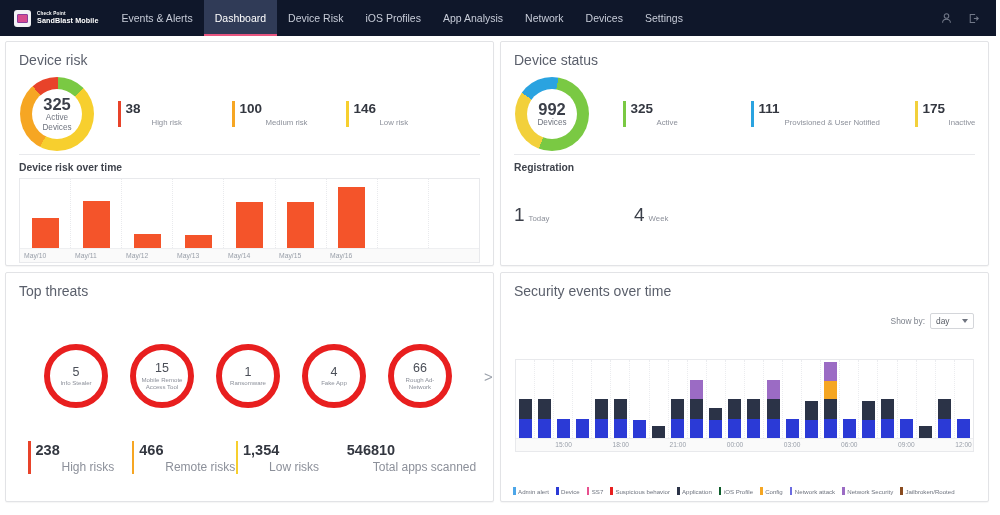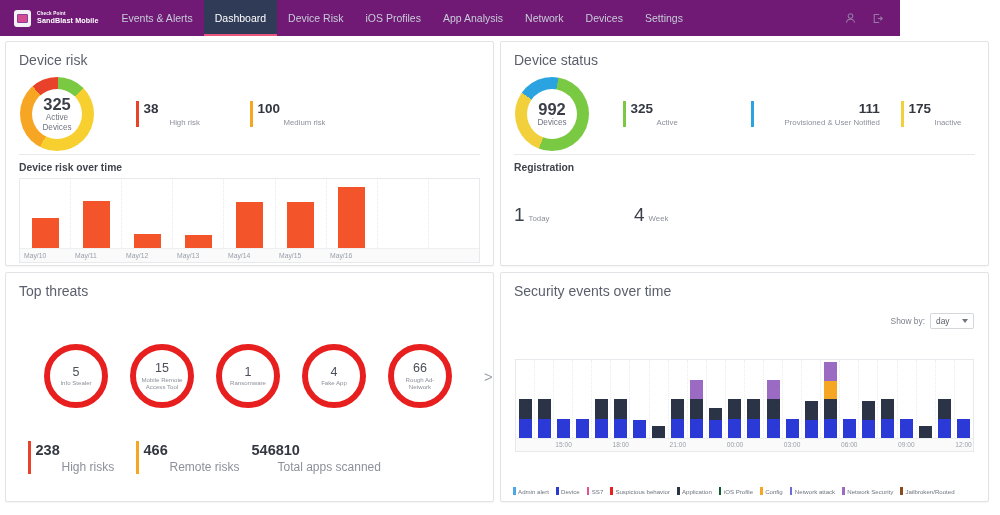--- a/index.html
+++ b/index.html
@@ -5,22 +5,22 @@
   * { box-sizing: border-box; margin: 0; padding: 0; }
   html, body {
     width: 1000px; height: 515px;
     background: #ffffff;
     font-family: "Liberation Sans", sans-serif;
     overflow: hidden;
   }
 
   
   .topnav {
-    height: 36px; width: 900px;
-    background: #701a75;
+    height: 36px; width: 996px;
+    background: #0f172a;
     display: flex; align-items: stretch;
     position: relative;
   }
   .brand {
     display: flex; align-items: center; gap: 6px;
     padding: 0 12px 0 14px;
     min-width: 92px;
   }
   .brand-logo {
     width: 17px; height: 17px; border-radius: 3px;
@@ -96,21 +96,21 @@
   }
   .donut-num { font-size: 16.5px; font-weight: bold; color: #3b3f49; line-height: 1.05; }
   .donut-sub { font-size: 8.2px; color: #6f747f; line-height: 1.12; text-align: center; }
   .stat { display: flex; padding-left: 0; }
   .stat-bar { width: 2.5px; align-self: stretch; min-height: 26px; margin-right: 5px; }
   .stat-num { font-size: 13.5px; font-weight: bold; color: #333740; line-height: 1.25; }
   .stat-lbl { font-size: 7.8px; color: #8c909a; margin-top: 1px; white-space: nowrap; padding-left: 26px; }
 
   
   .risk-top { display: flex; align-items: center; padding: 6px 0 0 14px; height: 86px; }
-  .risk-stats { display: flex; flex: 1; margin-left: 42px; }
+  .risk-stats { display: flex; flex: 1; margin-left: 24px; }
   .risk-stats .stat { width: 114px; }
   .divider { height: 1px; background: #e8e9ec; margin: 0 13px; }
   .sub-title { font-size: 10.3px; font-weight: bold; color: #3f434c; padding: 7px 0 5px 13px; }
 
   .bars-box {
     margin: 0 13px 0 13px; height: 85px;
     border: 1px solid #e8e9ec;
     position: relative; background: #fff;
   }
   .bars-plot { position: absolute; inset: 0 0 14px 0; display: flex; }
@@ -273,20 +273,27 @@
               <div class="stat-lbl">High risk</div>
             </div>
           </div>
           <div class="stat">
             <div class="stat-bar" style="background: rgb(246, 166, 35);"></div>
             <div>
               <div class="stat-num">100</div>
               <div class="stat-lbl">Medium risk</div>
             </div>
           </div>
+          <div class="stat">
+            <div class="stat-bar" style="background: rgb(247, 207, 46);"></div>
+            <div>
+              <div class="stat-num">146</div>
+              <div class="stat-lbl">Low risk</div>
+            </div>
+          </div>
         </div>
     </div>
 
     <div class="divider"></div>
     <div class="sub-title">Device risk over time</div>
 
     <div class="bars-box">
       <div class="bars-plot" id="risk-bars">
           <div class="bar-col">
             <div class="bar" style="height: 43%; background: rgb(244, 84, 42);"></div>
@@ -338,21 +345,21 @@
         </div>
       </div>
       <div class="status-stats" id="status-stats">
           <div class="stat" style="width: 128px;">
             <div class="stat-bar" style="background: rgb(122, 201, 67);"></div>
             <div>
               <div class="stat-num">325</div>
               <div class="stat-lbl">Active</div>
             </div>
           </div>
-          <div class="stat" style="width: 150px; text-align: right;">
+          <div class="stat" style="width: 164px;">
             <div class="stat-bar" style="background: rgb(42, 163, 224);"></div>
             <div>
               <div class="stat-num">111</div>
               <div class="stat-lbl">Provisioned &amp; User Notified</div>
             </div>
           </div>
           <div class="stat">
             <div class="stat-bar" style="background: rgb(242, 208, 59);"></div>
             <div>
               <div class="stat-num">175</div>
@@ -414,20 +421,27 @@
           <div>
             <div class="stat-num">238</div>
             <div class="stat-lbl">High risks</div>
           </div>
         </div>
         <div class="stat">
           <div class="stat-bar" style="background: rgb(246, 166, 35);"></div>
           <div>
             <div class="stat-num">466</div>
             <div class="stat-lbl">Remote risks</div>
+          </div>
+        </div>
+        <div class="stat">
+          <div class="stat-bar" style="background: rgb(247, 207, 46);"></div>
+          <div>
+            <div class="stat-num">1,354</div>
+            <div class="stat-lbl">Low risks</div>
           </div>
         </div>
         <div class="stat" style="width: 160px;">
           <div class="stat-bar" style="background: transparent; min-height: 0px;"></div>
           <div>
             <div class="stat-num">546810</div>
             <div class="stat-lbl">Total apps scanned</div>
           </div>
         </div>
       </div>

